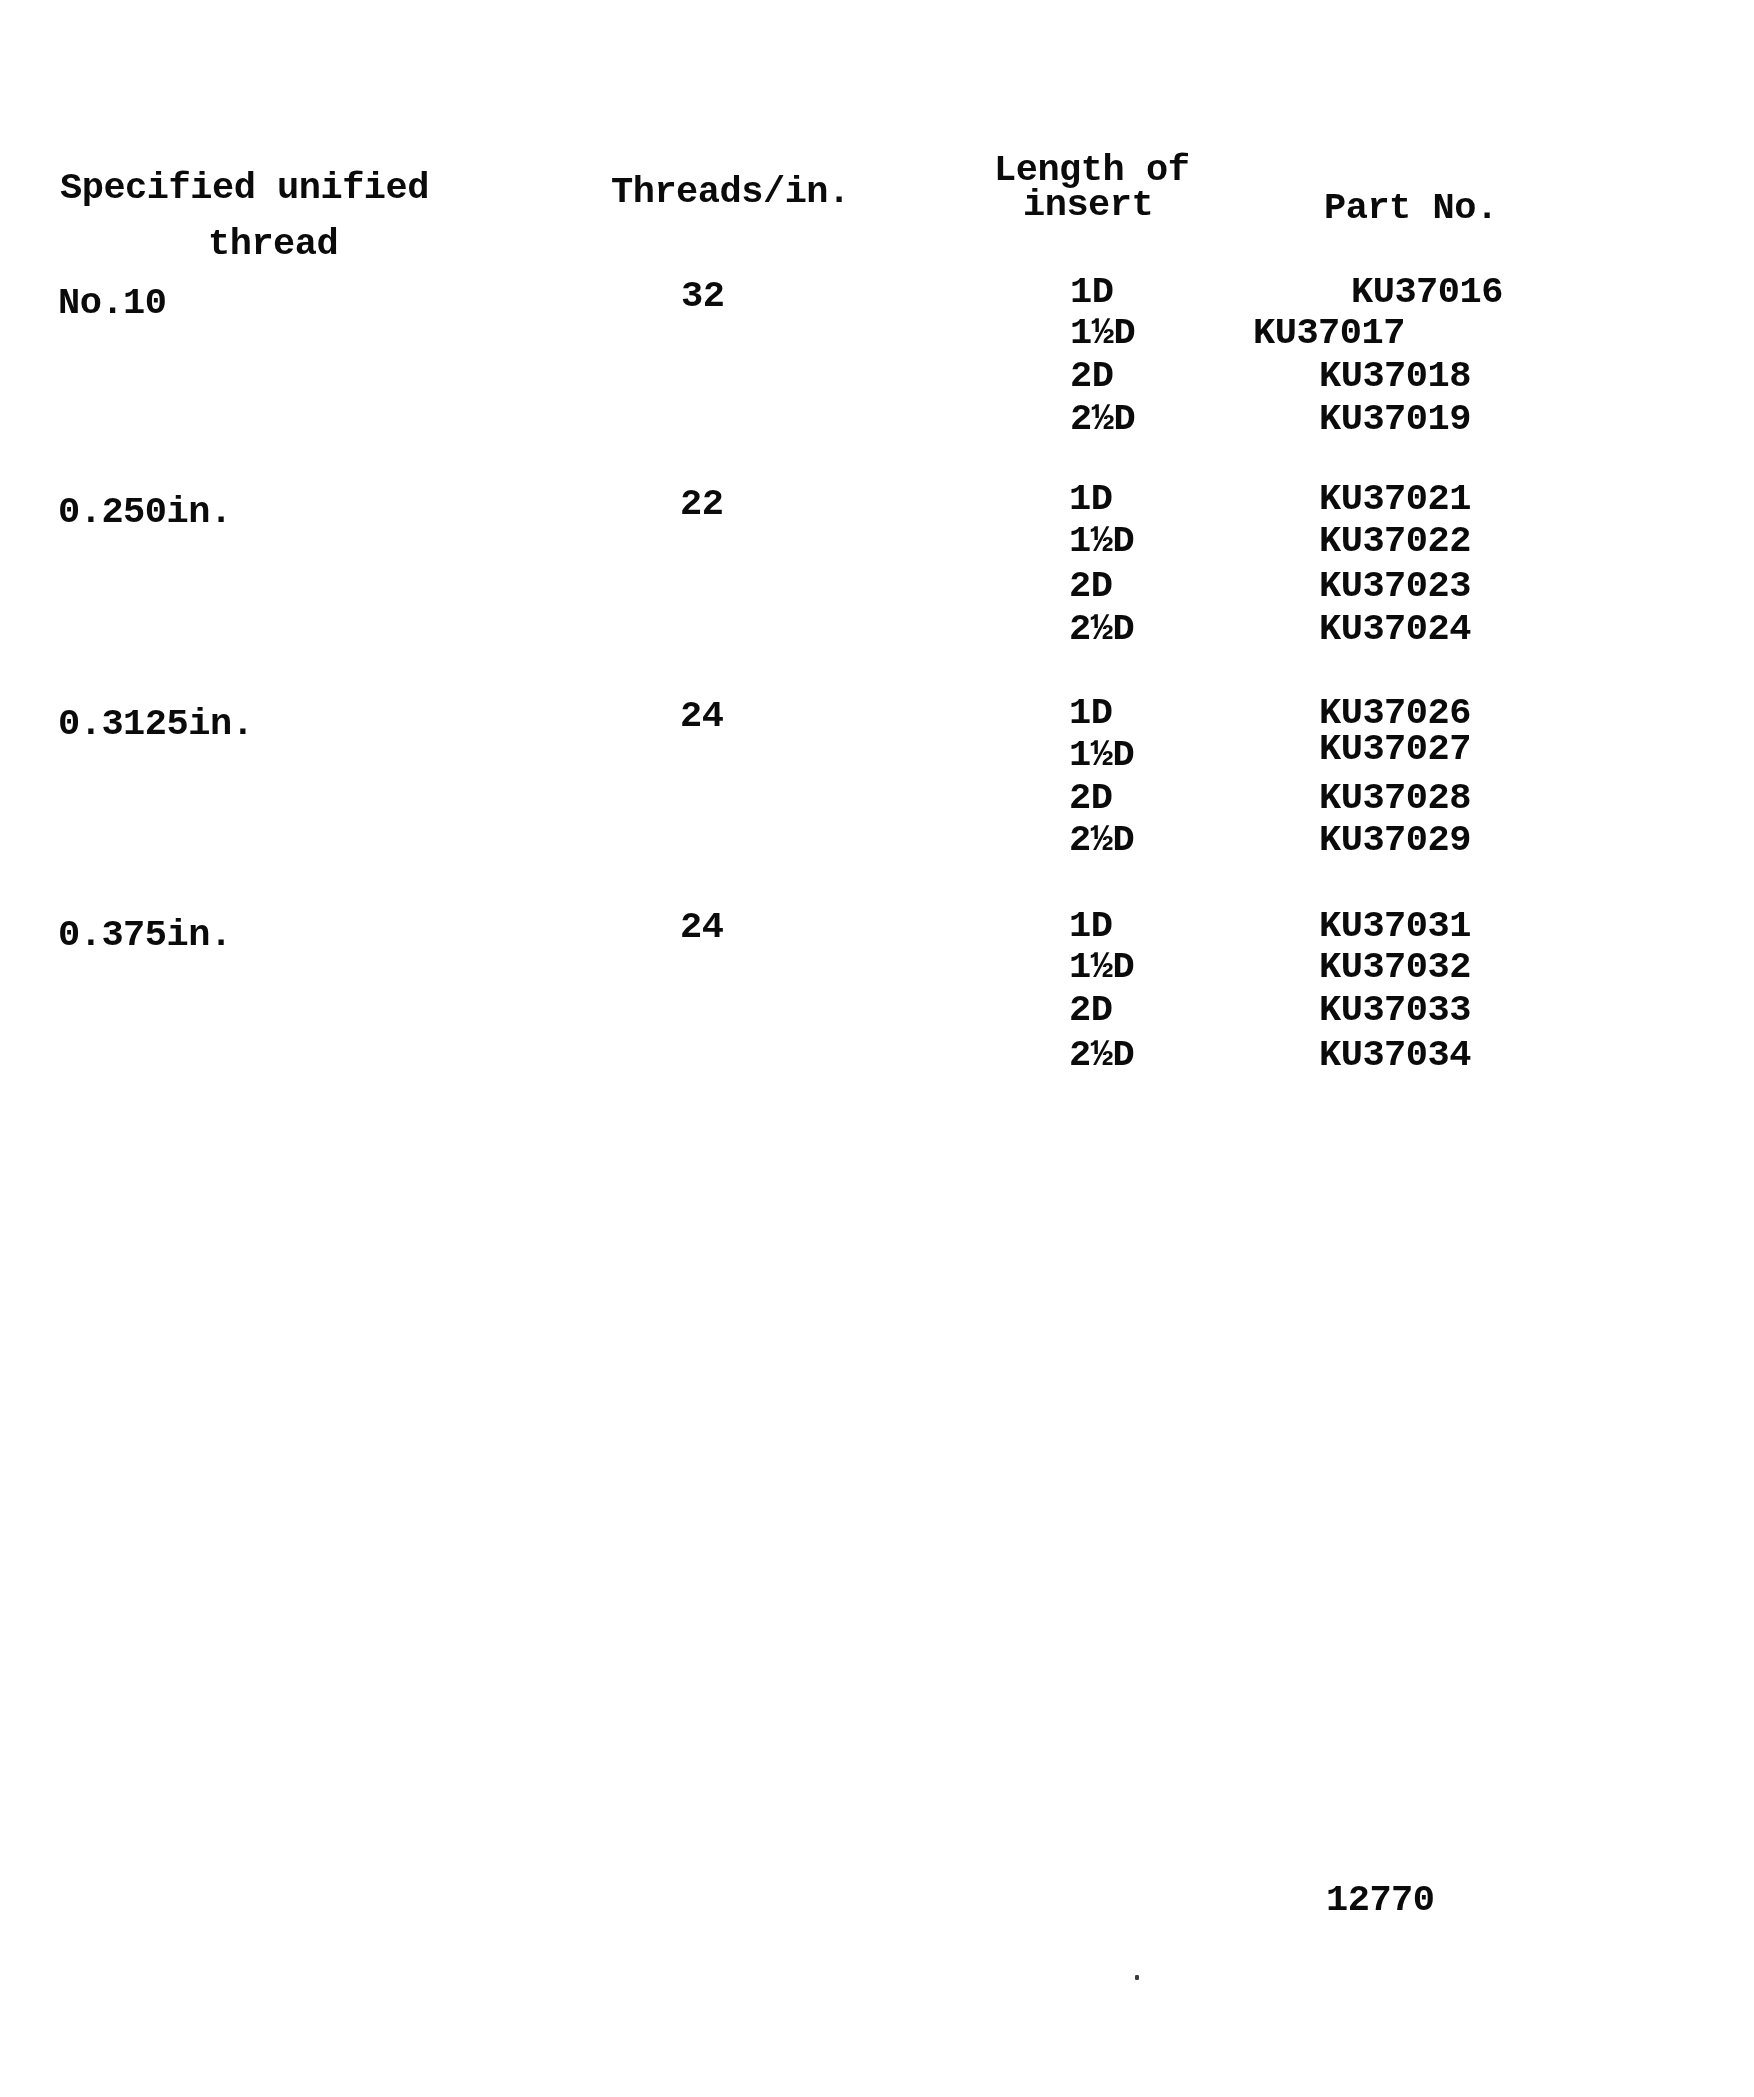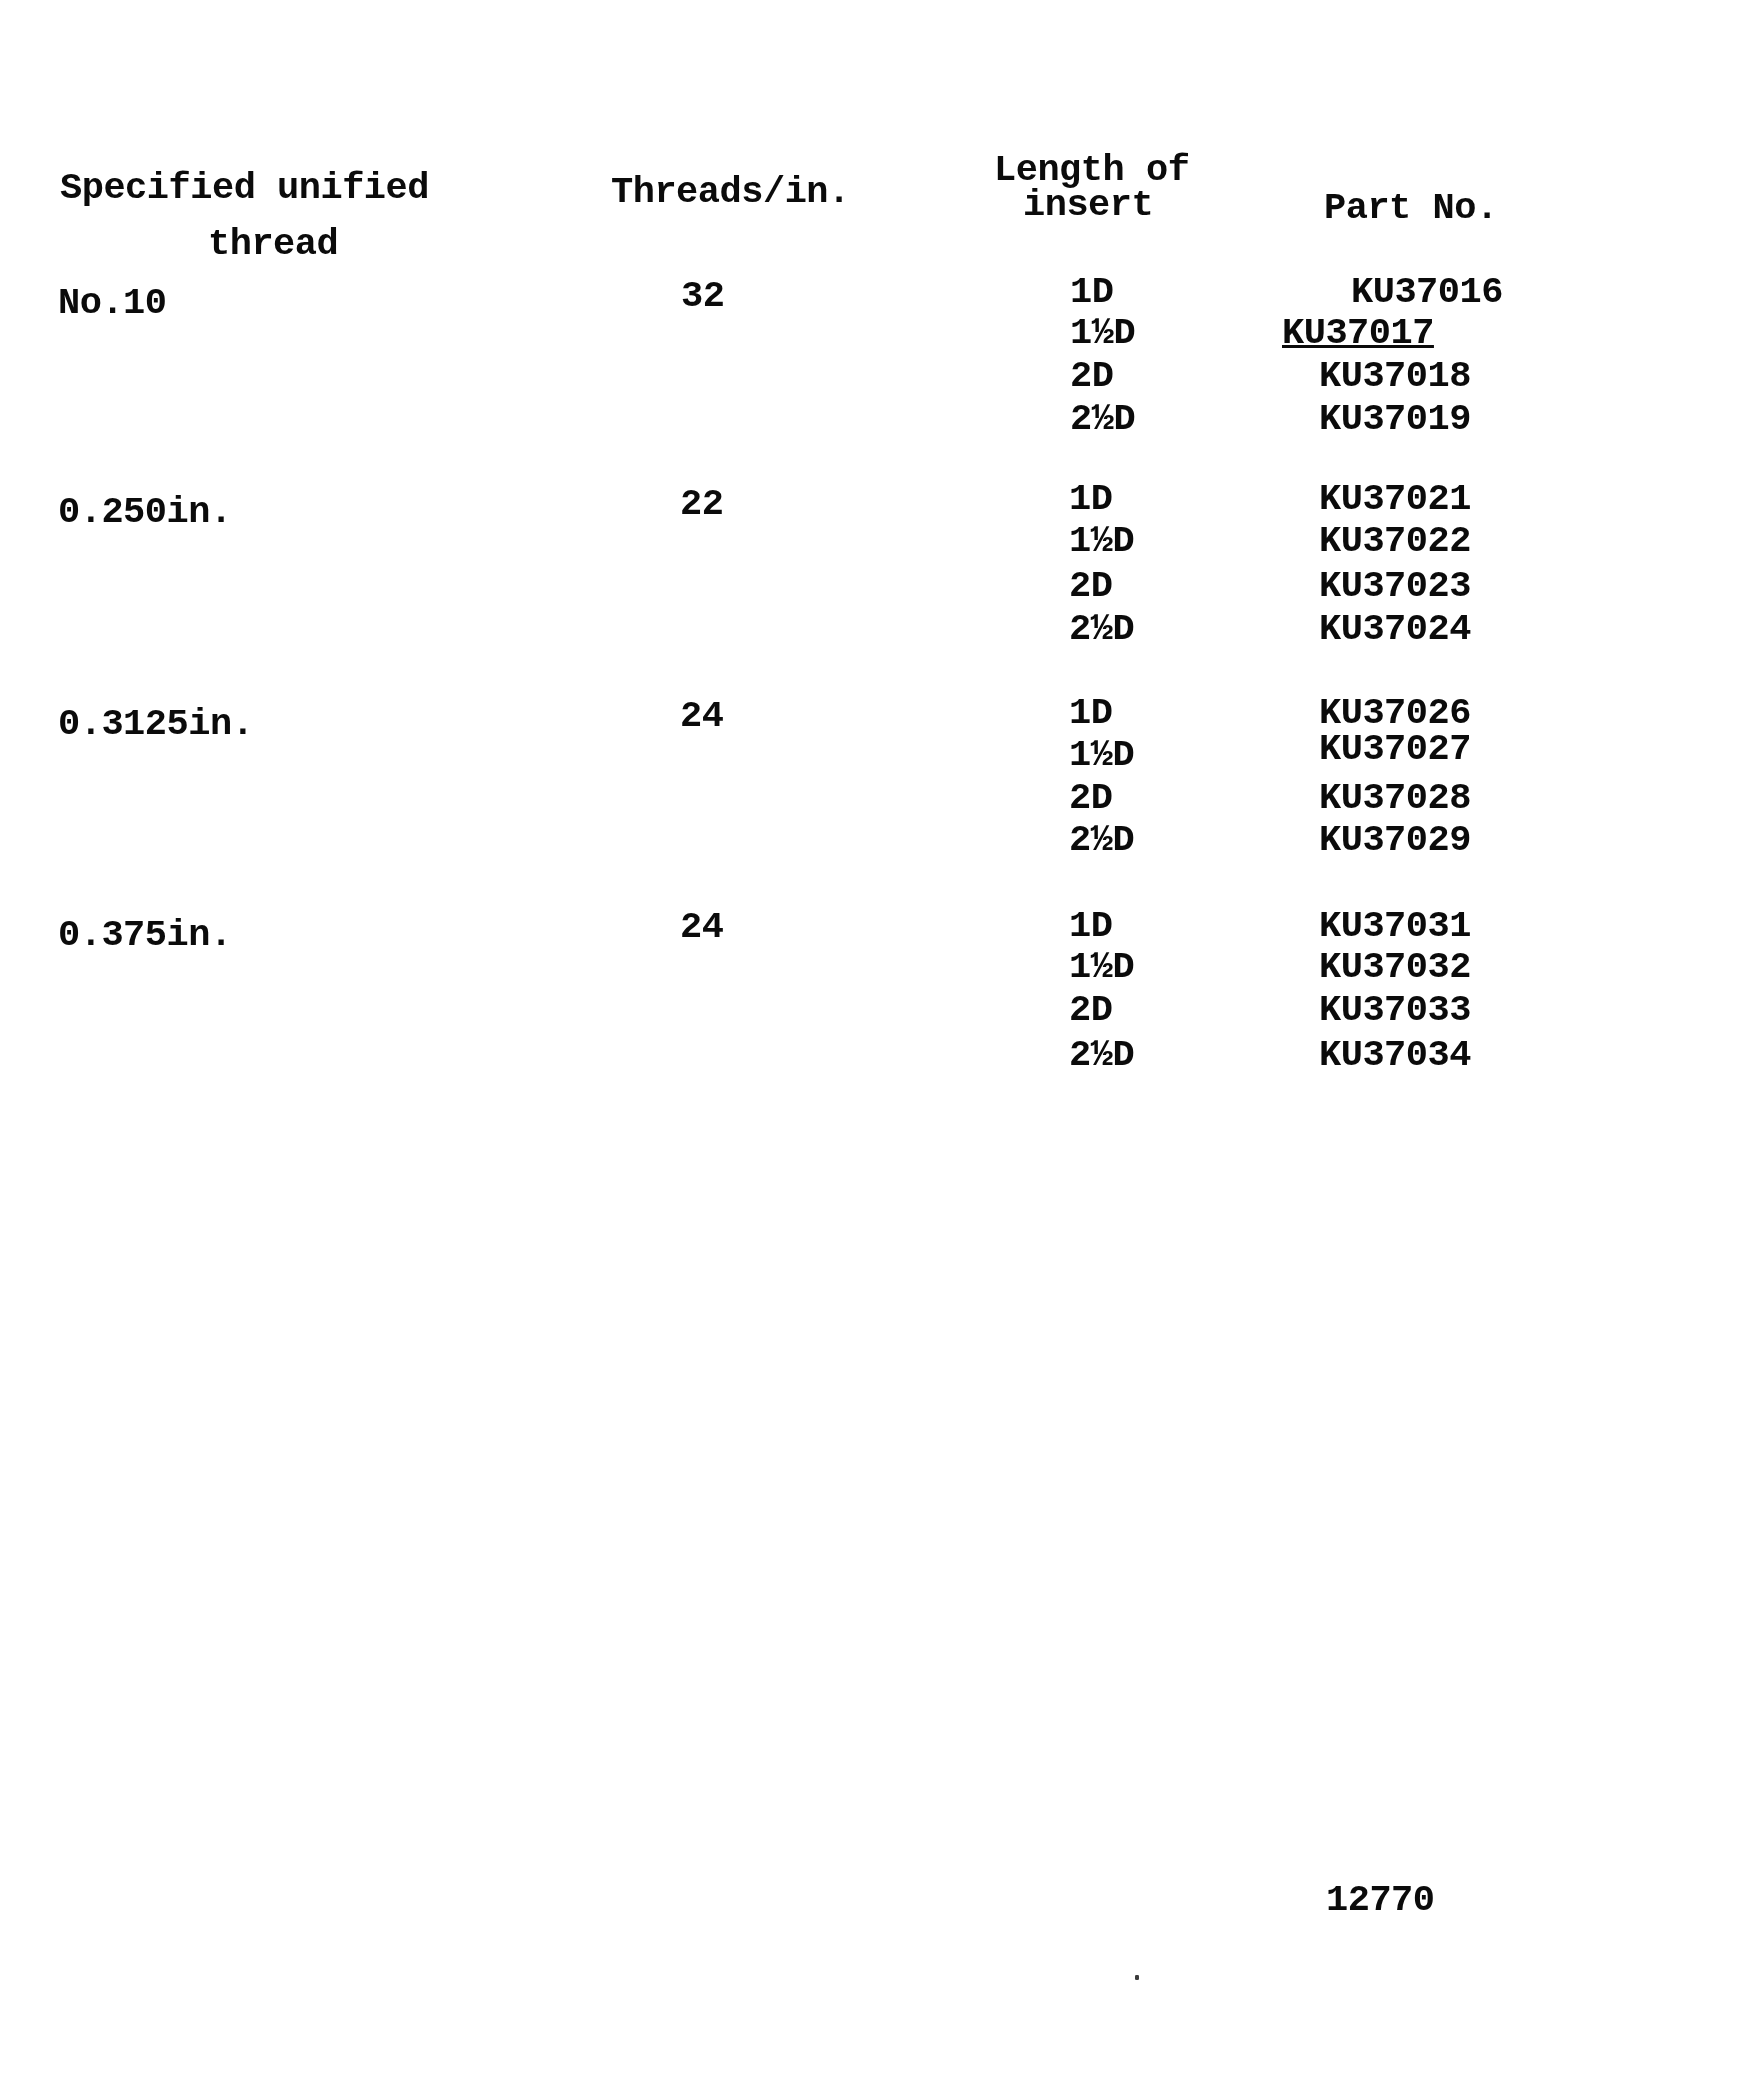--- a/index.html
+++ b/index.html
@@ -51,21 +51,21 @@
   <div class="t" style="left:994px;top:152px;">Length of</div>
   <div class="t" style="left:1023px;top:187px;">insert</div>
   <div class="t" style="left:1324px;top:190px;">Part No.</div>
 
   <div class="t" style="left:58px;  top:285px;">No.10</div>
   <div class="t" style="left:681px;top:278px;">32</div>
 
   <div class="t" style="left:1070px;top:274px;">1D</div>
   <div class="t" style="left:1319px;top:274px;margin-left:32px;">KU37016</div>
   <div class="t" style="left:1070px;top:315px;">1½D</div>
-  <div class="t" style="left:1282px;top:315px;text-decoration:underline;">KU37017</div>
+  <div class="t" style="left:1253px;top:315px;">KU37017</div>
   <div class="t" style="left:1070px;top:358px;">2D</div>
   <div class="t" style="left:1319px;top:358px;">KU37018</div>
   <div class="t" style="left:1070px;top:401px;">2½D</div>
   <div class="t" style="left:1319px;top:401px;">KU37019</div>
 
   <div class="t" style="left:58px;  top:494px;">0.250in.</div>
   <div class="t" style="left:680px;top:486px;">22</div>
 
   <div class="t" style="left:1069px;top:481px;">1D</div>
   <div class="t" style="left:1319px;top:481px;text-align:center;">KU37021</div>

